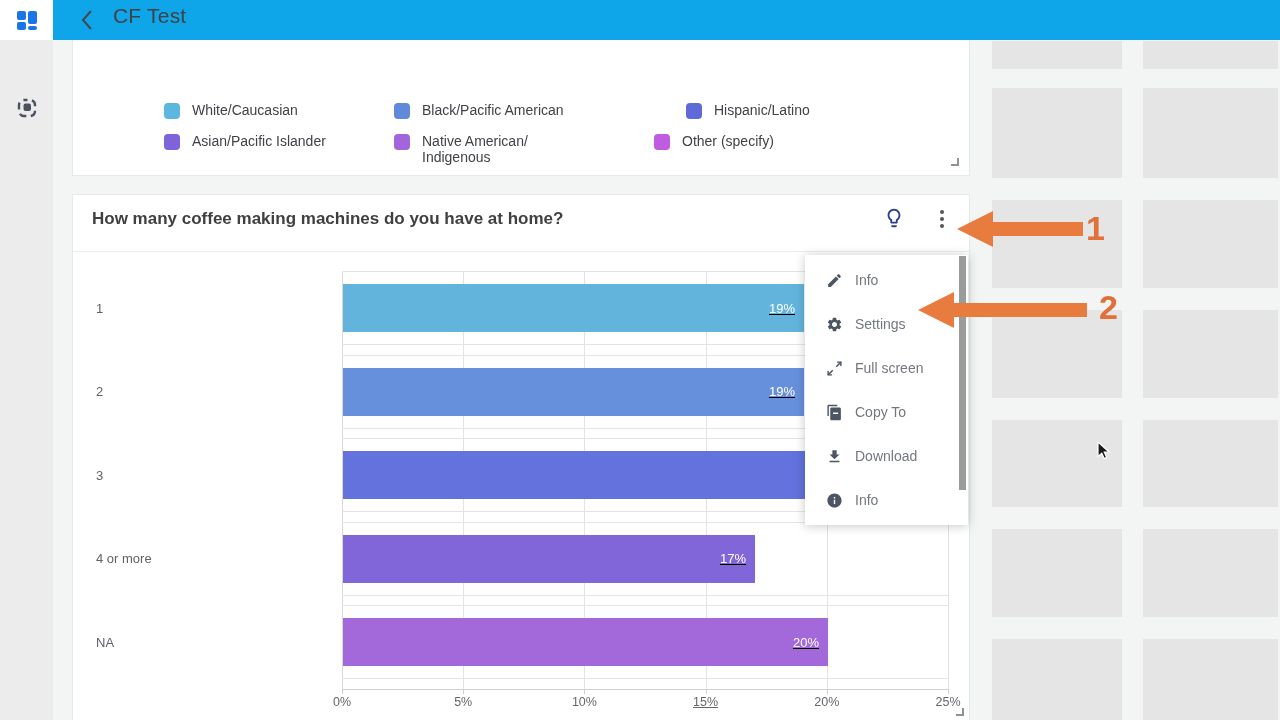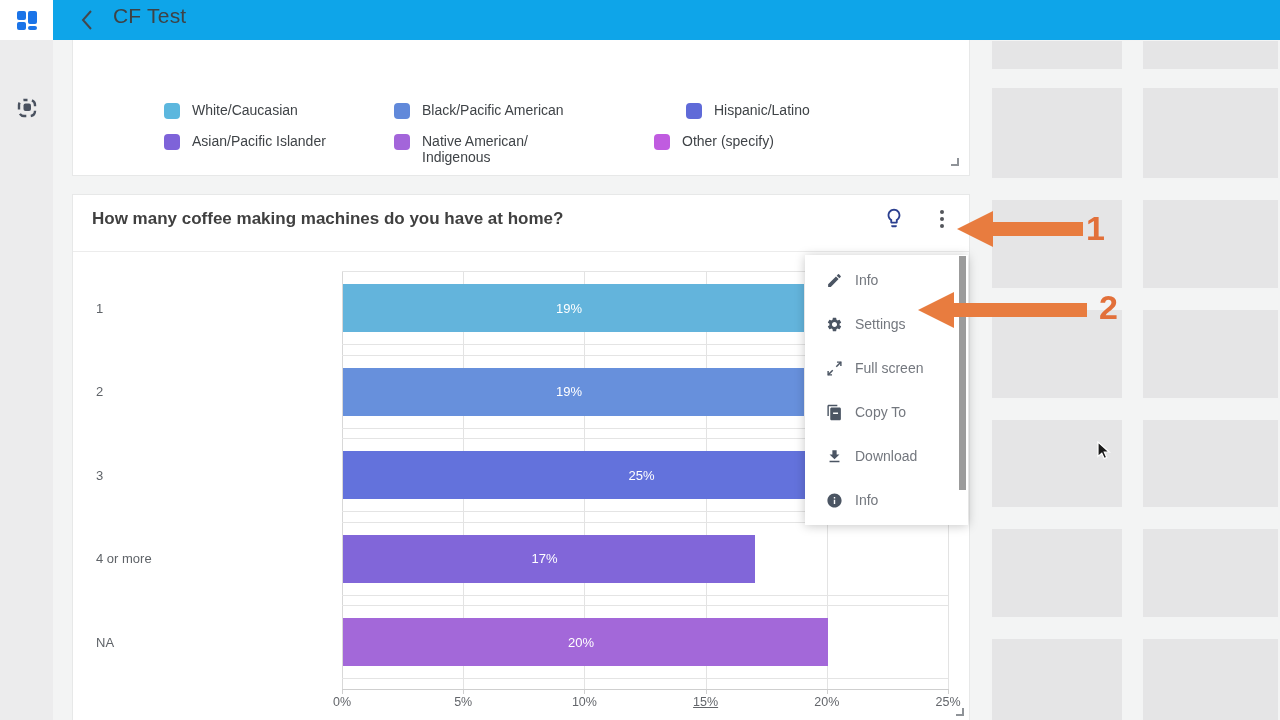--- a/index.html
+++ b/index.html
@@ -37,21 +37,21 @@
   .kebab { position:absolute; left:860px; top:13px; width:18px; height:22px; display:flex; flex-direction:column;
            align-items:center; justify-content:center; gap:3px; cursor:pointer; }
   .kebab i { width:4px; height:4px; border-radius:50%; background:#53565b; }
   .headline { position:absolute; left:0; top:56px; width:896px; height:1px; background:#ececec; }
 
   
   .gridline { position:absolute; width:1px; background:#e3e3e3; }
   .gridline.zero { background:#d8d8d8; }
   .band { position:absolute; border-top:1px solid #e4e4e4; border-bottom:1px solid #e4e4e4; }
   .cat { position:absolute; font-size:13px; color:#5f6368; display:flex; align-items:center; }
-  .bar { position:absolute; display:flex; align-items:center; justify-content:center; }
+  .bar { position:absolute; display:flex; align-items:center; justify-content:flex-end;text-decoration:underline; }
   .bar span { color:#fff; font-size:13px; padding-right:9px; }
   .xaxis { position:absolute; height:1px; background:#cfcfcf; }
   .xtick { position:absolute; width:1px; height:5px; background:#cfcfcf; }
   .xlabel { position:absolute; width:60px; text-align:center; font-size:12.5px; color:#63666b; }
 
   
   .menu { position:absolute; left:805px; top:255px; width:163px; height:270px; background:#fff;
           box-shadow:0 1px 10px rgba(0,0,0,.22); display:flex; flex-direction:column; padding:3px 0; z-index:20; }
   .menu-item { flex:1; display:flex; align-items:center; padding-left:21px; cursor:pointer; }
   .menu-item .mi-icon { width:17px; height:17px; margin-right:12px; flex:0 0 17px; }

